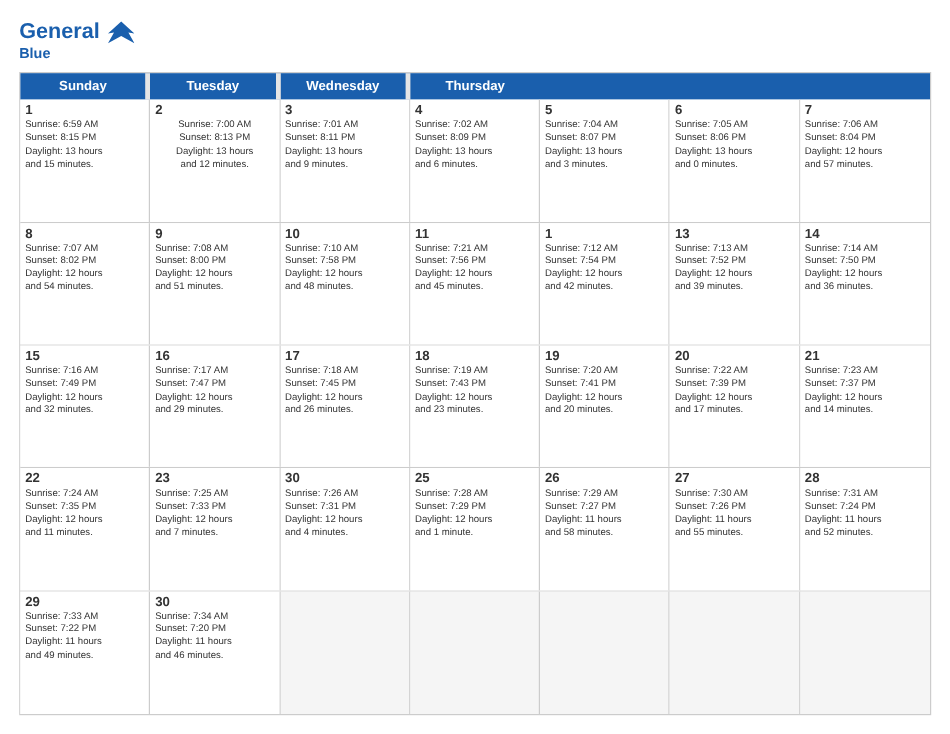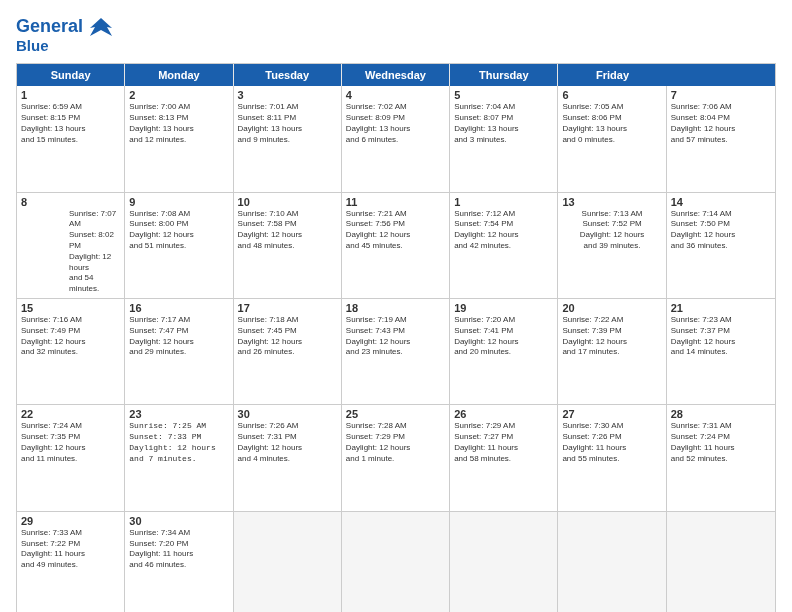--- a/index.html
+++ b/index.html
@@ -50,21 +50,21 @@
       display: grid;
       grid-template-columns: repeat(7, 1fr);
       background: #1a5fad;
     }
     .cal-header-cell {
       color: white;
       font-size: 11px;
       font-weight: bold;
       padding: 5px 4px;
       text-align: center;
-      border-right: 1px solid #e5e5e5;
+      border-right: 4px solid #e5e5e5;
     }
     .cal-header-cell:last-child { border-right: none; }
     .cal-body {
       display: grid;
       grid-template-rows: repeat(5, 1fr);
       flex: 1;
     }
     .cal-row {
       display: grid;
       grid-template-columns: repeat(7, 1fr);
@@ -104,50 +104,48 @@
   <div class="header">
     <div class="logo">
       <div>
         <div style="display:flex;align-items:center;">
           <div style="font-size:18px;font-weight:bold;color:#1a5fad;line-height:1.15;">General
             <svg style="display:inline-block;vertical-align:middle;margin-left:2px;" width="22" height="22" viewBox="0 0 22 22">
               <polygon points="11,2 22,12 17,11 22,20 11,14 0,20 5,11 0,12" fill="#1a5fad"></polygon>
             </svg>
           </div>
         </div>
-        <div style="font-size:15px;font-weight:bold;color:#1a5fad;line-height:1;">Blue</div>
+        <div style="font-size:12px;font-weight:bold;color:#1a5fad;line-height:1;">Blue</div>
       </div>
     </div>
     <div class="title-area">
       <div class="month-title"></div>
       <div class="location"></div>
     </div>
   </div>
 
   <div class="calendar outer-border">
     <div class="cal-header">
       <div class="cal-header-cell">Sunday</div>
-      <div class="cal-header-cell">Monday</div>
       <div class="cal-header-cell">Tuesday</div>
       <div class="cal-header-cell">Wednesday</div>
       <div class="cal-header-cell">Thursday</div>
-      <div class="cal-header-cell">Friday</div>
     </div>
     <div class="cal-body" id="cal-body">
     <div class="cal-row">
           <div class="cal-cell">
             <span class="day-num">1</span>
             <div class="cell-text" style="white-space: pre-line;">Sunrise: 6:59 AM
 Sunset: 8:15 PM
 Daylight: 13 hours
 and 15 minutes.</div>
           </div>
           <div class="cal-cell">
             <span class="day-num">2</span>
-            <div class="cell-text" style="white-space: pre-line;">Sunrise: 7:00 AM
+            <div class="cell-text" style="white-space: pre-line; text-align: center;">Sunrise: 7:00 AM
 Sunset: 8:13 PM
 Daylight: 13 hours
 and 12 minutes.</div>
           </div>
           <div class="cal-cell">
             <span class="day-num">3</span>
             <div class="cell-text" style="white-space: pre-line;">Sunrise: 7:01 AM
 Sunset: 8:11 PM
 Daylight: 13 hours
 and 9 minutes.</div>
@@ -177,21 +175,21 @@
             <span class="day-num">7</span>
             <div class="cell-text" style="white-space: pre-line;">Sunrise: 7:06 AM
 Sunset: 8:04 PM
 Daylight: 12 hours
 and 57 minutes.</div>
           </div>
         </div>
         <div class="cal-row">
           <div class="cal-cell">
             <span class="day-num">8</span>
-            <div class="cell-text" style="white-space: pre-line; margin-left: 48px;">Sunrise: 7:07 AM
+            <div class="cell-text" style="white-space: pre-line;">Sunrise: 7:07 AM
 Sunset: 8:02 PM
 Daylight: 12 hours
 and 54 minutes.</div>
           </div>
           <div class="cal-cell">
             <span class="day-num">9</span>
             <div class="cell-text" style="white-space: pre-line;">Sunrise: 7:08 AM
 Sunset: 8:00 PM
 Daylight: 12 hours
 and 51 minutes.</div>
@@ -212,21 +210,21 @@
           </div>
           <div class="cal-cell">
             <span class="day-num">1</span>
             <div class="cell-text" style="white-space: pre-line;">Sunrise: 7:12 AM
 Sunset: 7:54 PM
 Daylight: 12 hours
 and 42 minutes.</div>
           </div>
           <div class="cal-cell">
             <span class="day-num">13</span>
-            <div class="cell-text" style="white-space: pre-line; text-align: center;">Sunrise: 7:13 AM
+            <div class="cell-text" style="white-space: pre-line;">Sunrise: 7:13 AM
 Sunset: 7:52 PM
 Daylight: 12 hours
 and 39 minutes.</div>
           </div>
           <div class="cal-cell">
             <span class="day-num">14</span>
             <div class="cell-text" style="white-space: pre-line;">Sunrise: 7:14 AM
 Sunset: 7:50 PM
 Daylight: 12 hours
 and 36 minutes.</div>
@@ -286,21 +284,21 @@
         <div class="cal-row">
           <div class="cal-cell">
             <span class="day-num">22</span>
             <div class="cell-text" style="white-space: pre-line;">Sunrise: 7:24 AM
 Sunset: 7:35 PM
 Daylight: 12 hours
 and 11 minutes.</div>
           </div>
           <div class="cal-cell">
             <span class="day-num">23</span>
-            <div class="cell-text" style="white-space: pre-line; font-family: Liberation Mono, monospace;">Sunrise: 7:25 AM
+            <div class="cell-text" style="white-space: pre-line;">Sunrise: 7:25 AM
 Sunset: 7:33 PM
 Daylight: 12 hours
 and 7 minutes.</div>
           </div>
           <div class="cal-cell">
             <span class="day-num">30</span>
             <div class="cell-text" style="white-space: pre-line;">Sunrise: 7:26 AM
 Sunset: 7:31 PM
 Daylight: 12 hours
 and 4 minutes.</div>

